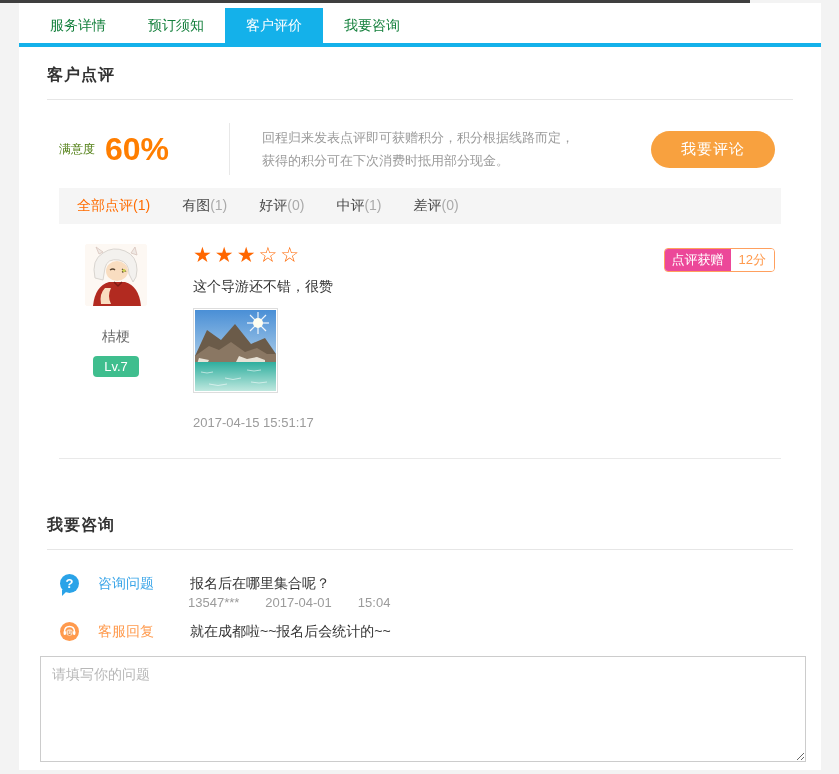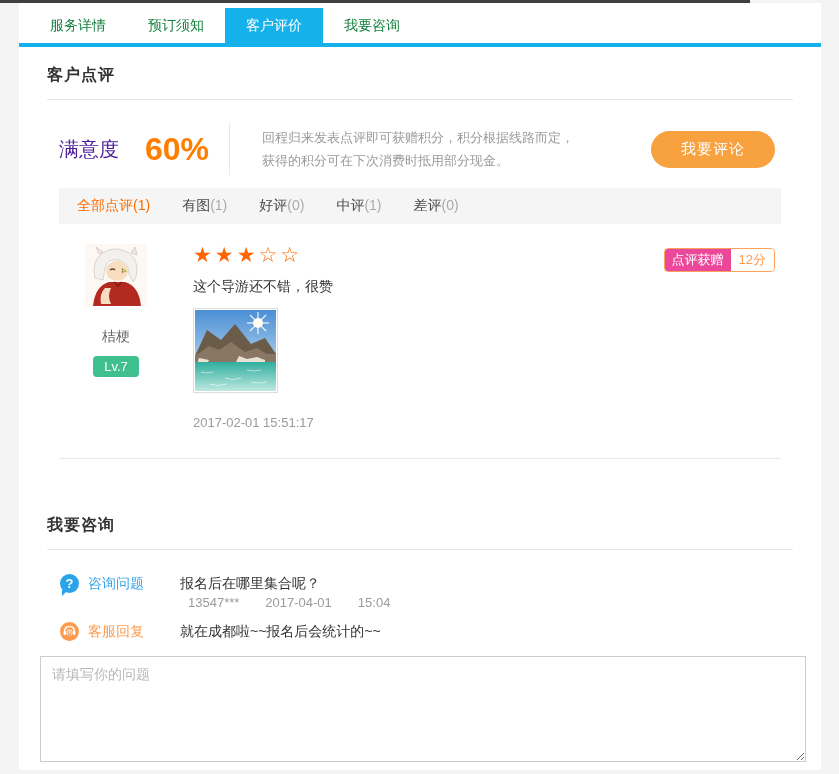--- a/index.html
+++ b/index.html
@@ -15,21 +15,21 @@
   .tab.active { background:#14b1ea; color:#fff; }
   .tab-underline { height:4px; background:#14b1ea; width:100%; }
 
   .section { padding:0 28px; }
   .sec-title { font-size:16px; color:#333; font-weight:600; margin-top:18px; letter-spacing:1px; }
   .sec-hr { border:none; border-top:1px solid #e6e6e6; margin-top:13px; }
 
   
   .sat-row { display:flex; align-items:center; margin-top:16px; height:66px; }
   .sat-left { display:flex; align-items:center; min-width:182px; padding-left:12px; }
-  .sat-label { font-size:20px; color:#4c1d95; margin-right:26px; }
+  .sat-label { font-size:12px; color:#4d7c0f; margin-right:10px; }
   .sat-value { font-size:32px; font-weight:bold; color:#ff7e00; }
   .v-div { width:1px; height:52px; background:#e8e8e8; }
   .promo { flex:1; padding:0 16px 0 32px; font-size:13px; color:#9b9b9b; line-height:23px; }
   .comment-btn { width:124px; height:37px; border:none; border-radius:19px; background:#f8a13f;
     color:#fff; font-size:15px; cursor:pointer; margin-right:18px; margin-left:24px;
     font-family:inherit; letter-spacing:1px; }
 
   
   .filter-bar { display:flex; align-items:center; background:#f5f5f5; height:36px;
     margin:6px 12px 0 12px; padding-left:18px; gap:32px; }
@@ -60,21 +60,21 @@
 
   
   .consult-title { margin-top:56px; }
   .qa-row { display:flex; align-items:center; margin-top:24px; padding-left:13px; }
   .qa-icon { width:19px; height:19px; border-radius:50%; position:relative; flex-shrink:0;
     display:flex; align-items:center; justify-content:center; }
   .q-icon { background:#2aa3e8; }
   .q-icon::before { content:"?"; color:#fff; font-size:13px; font-weight:bold; }
   .q-icon::after { content:""; position:absolute; left:2px; bottom:-3px; width:6px; height:6px;
     background:#2aa3e8; clip-path:polygon(0 0, 100% 0, 0 100%); }
-  .qa-label { font-size:14px; margin-left:9px; width:80px; }
+  .qa-label { font-size:14px; margin-left:19px; width:80px; }
   .q-label { color:#3aa5e8; }
   .a-label { color:#ff9a4d; }
   .qa-text { font-size:14px; color:#333; margin-left:12px; }
   .qa-meta { display:flex; gap:26px; font-size:13px; color:#9b9b9b; margin-top:9px; padding-left:141px; }
   .ask-row { margin-top:2px; }
   .reply-row { margin-top:12px; }
 
   .question-box { margin:15px 5px 0 21px; }
   .question-input { width:766px; height:106px; border:1px solid #ccc; resize:both;
     font-family:inherit; font-size:14px; color:#333; padding:9px 11px; outline:none; }
@@ -165,21 +165,21 @@
                 <line x1="71" y1="5" x2="55" y2="21"></line>
             </g>
             <circle cx="63" cy="13" r="5" fill="#fffef0"></circle>
             <path d="M0 46 L12 20 L26 30 L40 14 L56 34 L70 28 L81 44 L81 56 L0 56 Z" fill="#6b5b49"></path>
             <path d="M14 36 L24 40 L36 32 L50 42 L62 38 L72 44 L81 44 L81 52 L0 52 L0 46 Z" fill="#8a7763"></path>
             <path d="M44 46 l8 3 l10 -2 l8 3 v4 h-30 Z M4 48 l10 2 l-2 4 h-10 Z" fill="#e8e2d6"></path>
             <rect y="52" width="81" height="29" fill="url(#water)"></rect>
             <path d="M6 62 q6 2 12 0 M30 68 q8 3 16 0 M52 60 q7 2 14 0 M14 74 q9 3 18 0 M56 72 q8 2 16 0" stroke="#ffffff" stroke-width="1" fill="none" opacity="0.55"></path>
           </svg>
         </div>
-        <div class="rev-time">2017-02-01 15:51:17</div>
+        <div class="rev-time">2017-04-15 15:51:17</div>
       </div>
       <div class="reward">
         <span class="r-label">点评获赠</span>
         <span class="r-value">12分</span>
       </div>
     </div>
 
     <hr class="rev-divider">
   </div>
 

